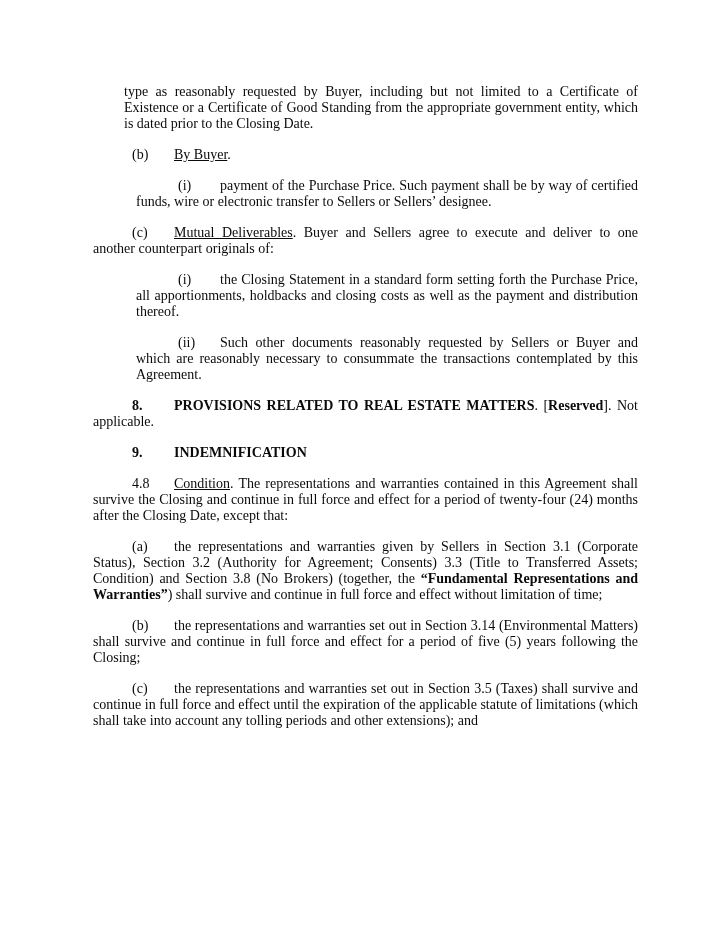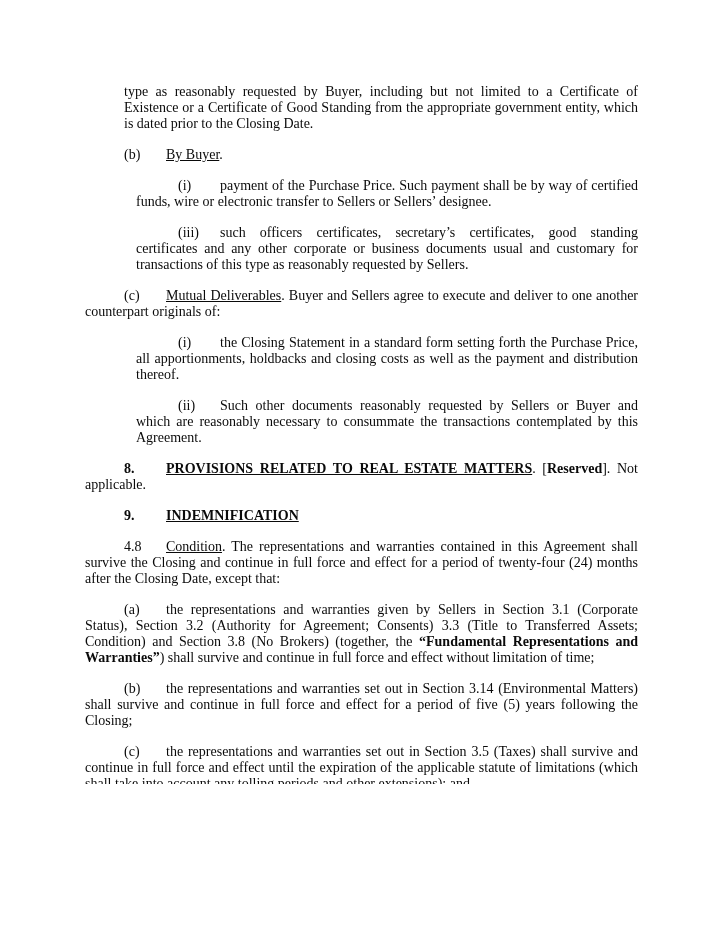--- a/index.html
+++ b/index.html
@@ -23,33 +23,33 @@
     width: 553px;
     font-size: 14px;
     line-height: 16px;
     text-align: justify;
   }
   .para { margin: 0; }
   .para + .para { margin-top: 15px; }
   
   .para.cont { margin-left: 39px; text-indent: 0; }
   
-  .para.top { margin-left: 0; text-indent: 39px; }
+  .para.top { margin-left: 8px; text-indent: 39px; }
   
   .para.sub { margin-left: 51px; text-indent: 42px; }
   .marker {
     display: inline-block;
     width: 42px;
     text-indent: 0;
   }
   .marker.b { font-weight: bold; }
   .p { font-weight: normal; }
   .b { font-weight: bold; }
   .u { text-decoration: underline; }
-  .bu { font-weight: bold; text-decoration: underline; }
+  .bu { font-weight: bold; }
   .page-number {
     position: absolute;
     left: 622px;
     top: 867px;
     font-size: 19px;
     line-height: 15px;
     color: #be185d;
   }
   .signature {
     position: absolute;
@@ -61,21 +61,20 @@
 </style>
 </head>
 <body>
 
 <div class="page">
 
   <div class="doc-body">
       <p class="para cont"><span class="p">type as reasonably requested by Buyer, including but not limited to a Certificate of Existence or a Certificate of Good Standing from the appropriate government entity, which is dated prior to the Closing Date.</span></p>
       <p class="para top"><span class="marker">(b)</span><span class="u">By Buyer</span><span class="p">.</span></p>
       <p class="para sub"><span class="marker">(i)</span><span class="p">payment of the Purchase Price. Such payment shall be by way of certified funds, wire or electronic transfer to Sellers or Sellers’ designee.</span></p>
-      <p class="para sub"><span class="marker">(iii)</span><span class="p">such officers certificates, secretary’s certificates, good standing certificates and any other corporate or business documents usual and customary for transactions of this type as reasonably requested by Sellers.</span></p>
       <p class="para top"><span class="marker">(c)</span><span class="u">Mutual Deliverables</span><span class="p">. Buyer and Sellers agree to execute and deliver to one another counterpart originals of:</span></p>
       <p class="para sub"><span class="marker">(i)</span><span class="p">the Closing Statement in a standard form setting forth the Purchase Price, all apportionments, holdbacks and closing costs as well as the payment and distribution thereof.</span></p>
       <p class="para sub"><span class="marker">(ii)</span><span class="p">Such other documents reasonably requested by Sellers or Buyer and which are reasonably necessary to consummate the transactions contemplated by this Agreement.</span></p>
       <p class="para top"><span class="marker b">8.</span><span class="bu">PROVISIONS RELATED TO REAL ESTATE MATTERS</span><span class="p">. [</span><span class="b">Reserved</span><span class="p">]. Not applicable.</span></p>
       <p class="para top"><span class="marker b">9.</span><span class="bu">INDEMNIFICATION</span></p>
       <p class="para top"><span class="marker">4.8</span><span class="u">Condition</span><span class="p">. The representations and warranties contained in this Agreement shall survive the Closing and continue in full force and effect for a period of twenty-four (24) months after the Closing Date, except that:</span></p>
       <p class="para top"><span class="marker">(a)</span><span class="p">the representations and warranties given by Sellers in Section 3.1 (Corporate Status), Section 3.2 (Authority for Agreement; Consents) 3.3 (Title to Transferred Assets; Condition) and Section 3.8 (No Brokers) (together, the </span><span class="b">“Fundamental Representations and Warranties”</span><span class="p">) shall survive and continue in full force and effect without limitation of time;</span></p>
       <p class="para top"><span class="marker">(b)</span><span class="p">the representations and warranties set out in Section 3.14 (Environmental Matters) shall survive and continue in full force and effect for a period of five (5) years following the Closing;</span></p>
       <p class="para top"><span class="marker">(c)</span><span class="p">the representations and warranties set out in Section 3.5 (Taxes) shall survive and continue in full force and effect until the expiration of the applicable statute of limitations (which shall take into account any tolling periods and other extensions); and</span></p>
     </div>

